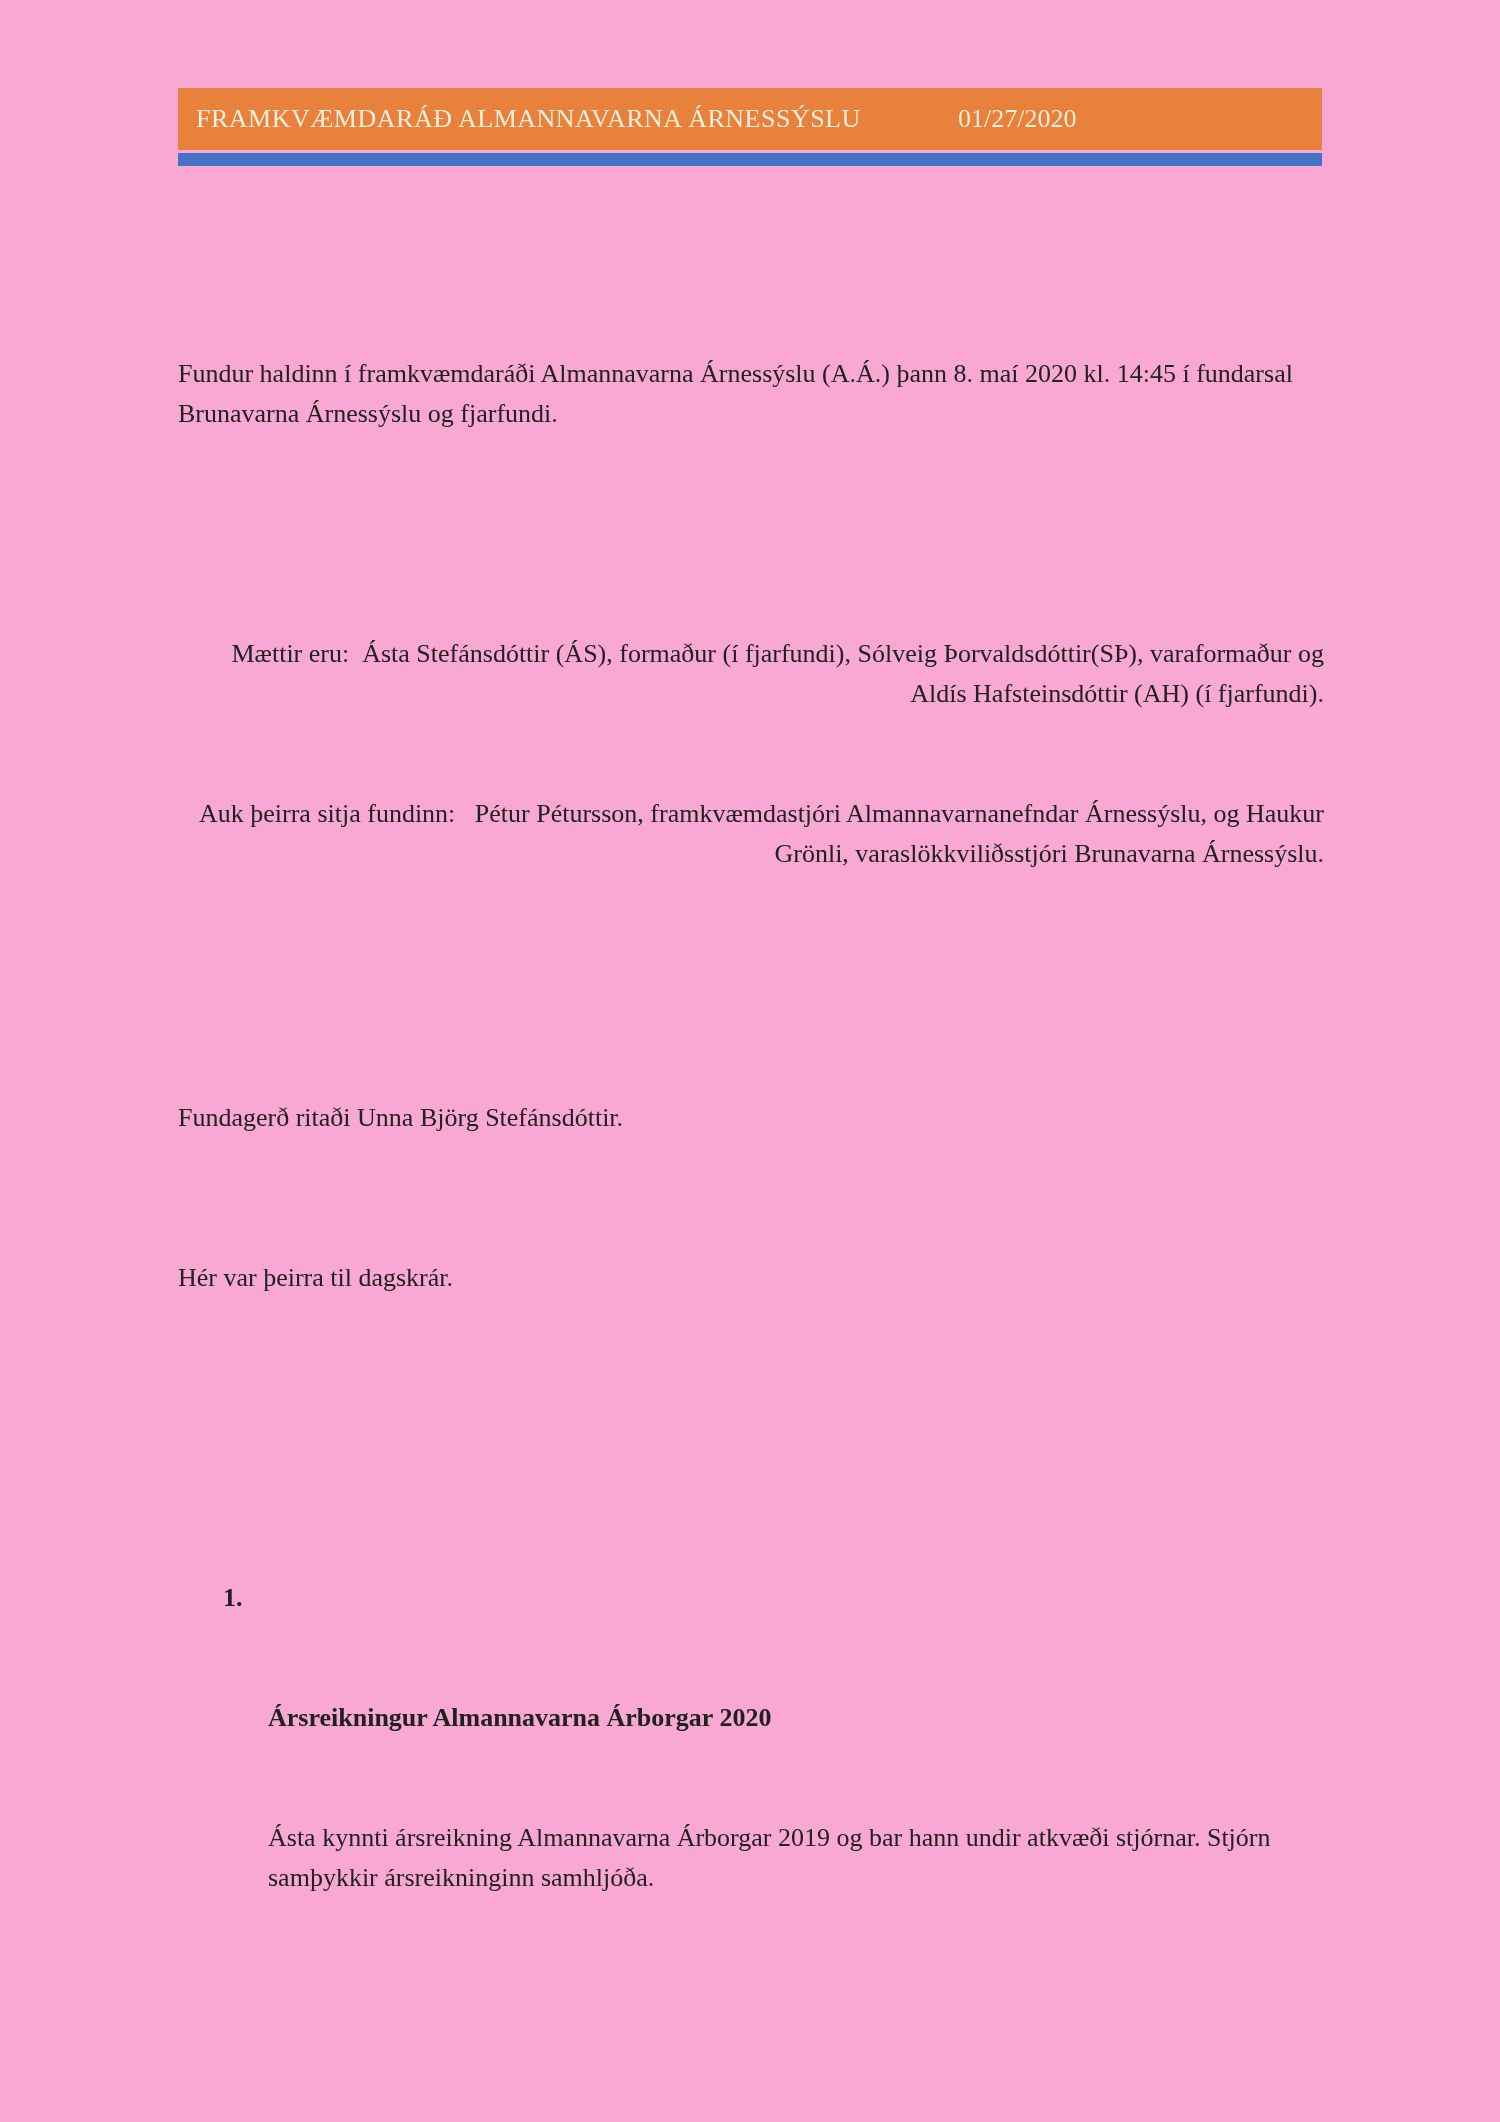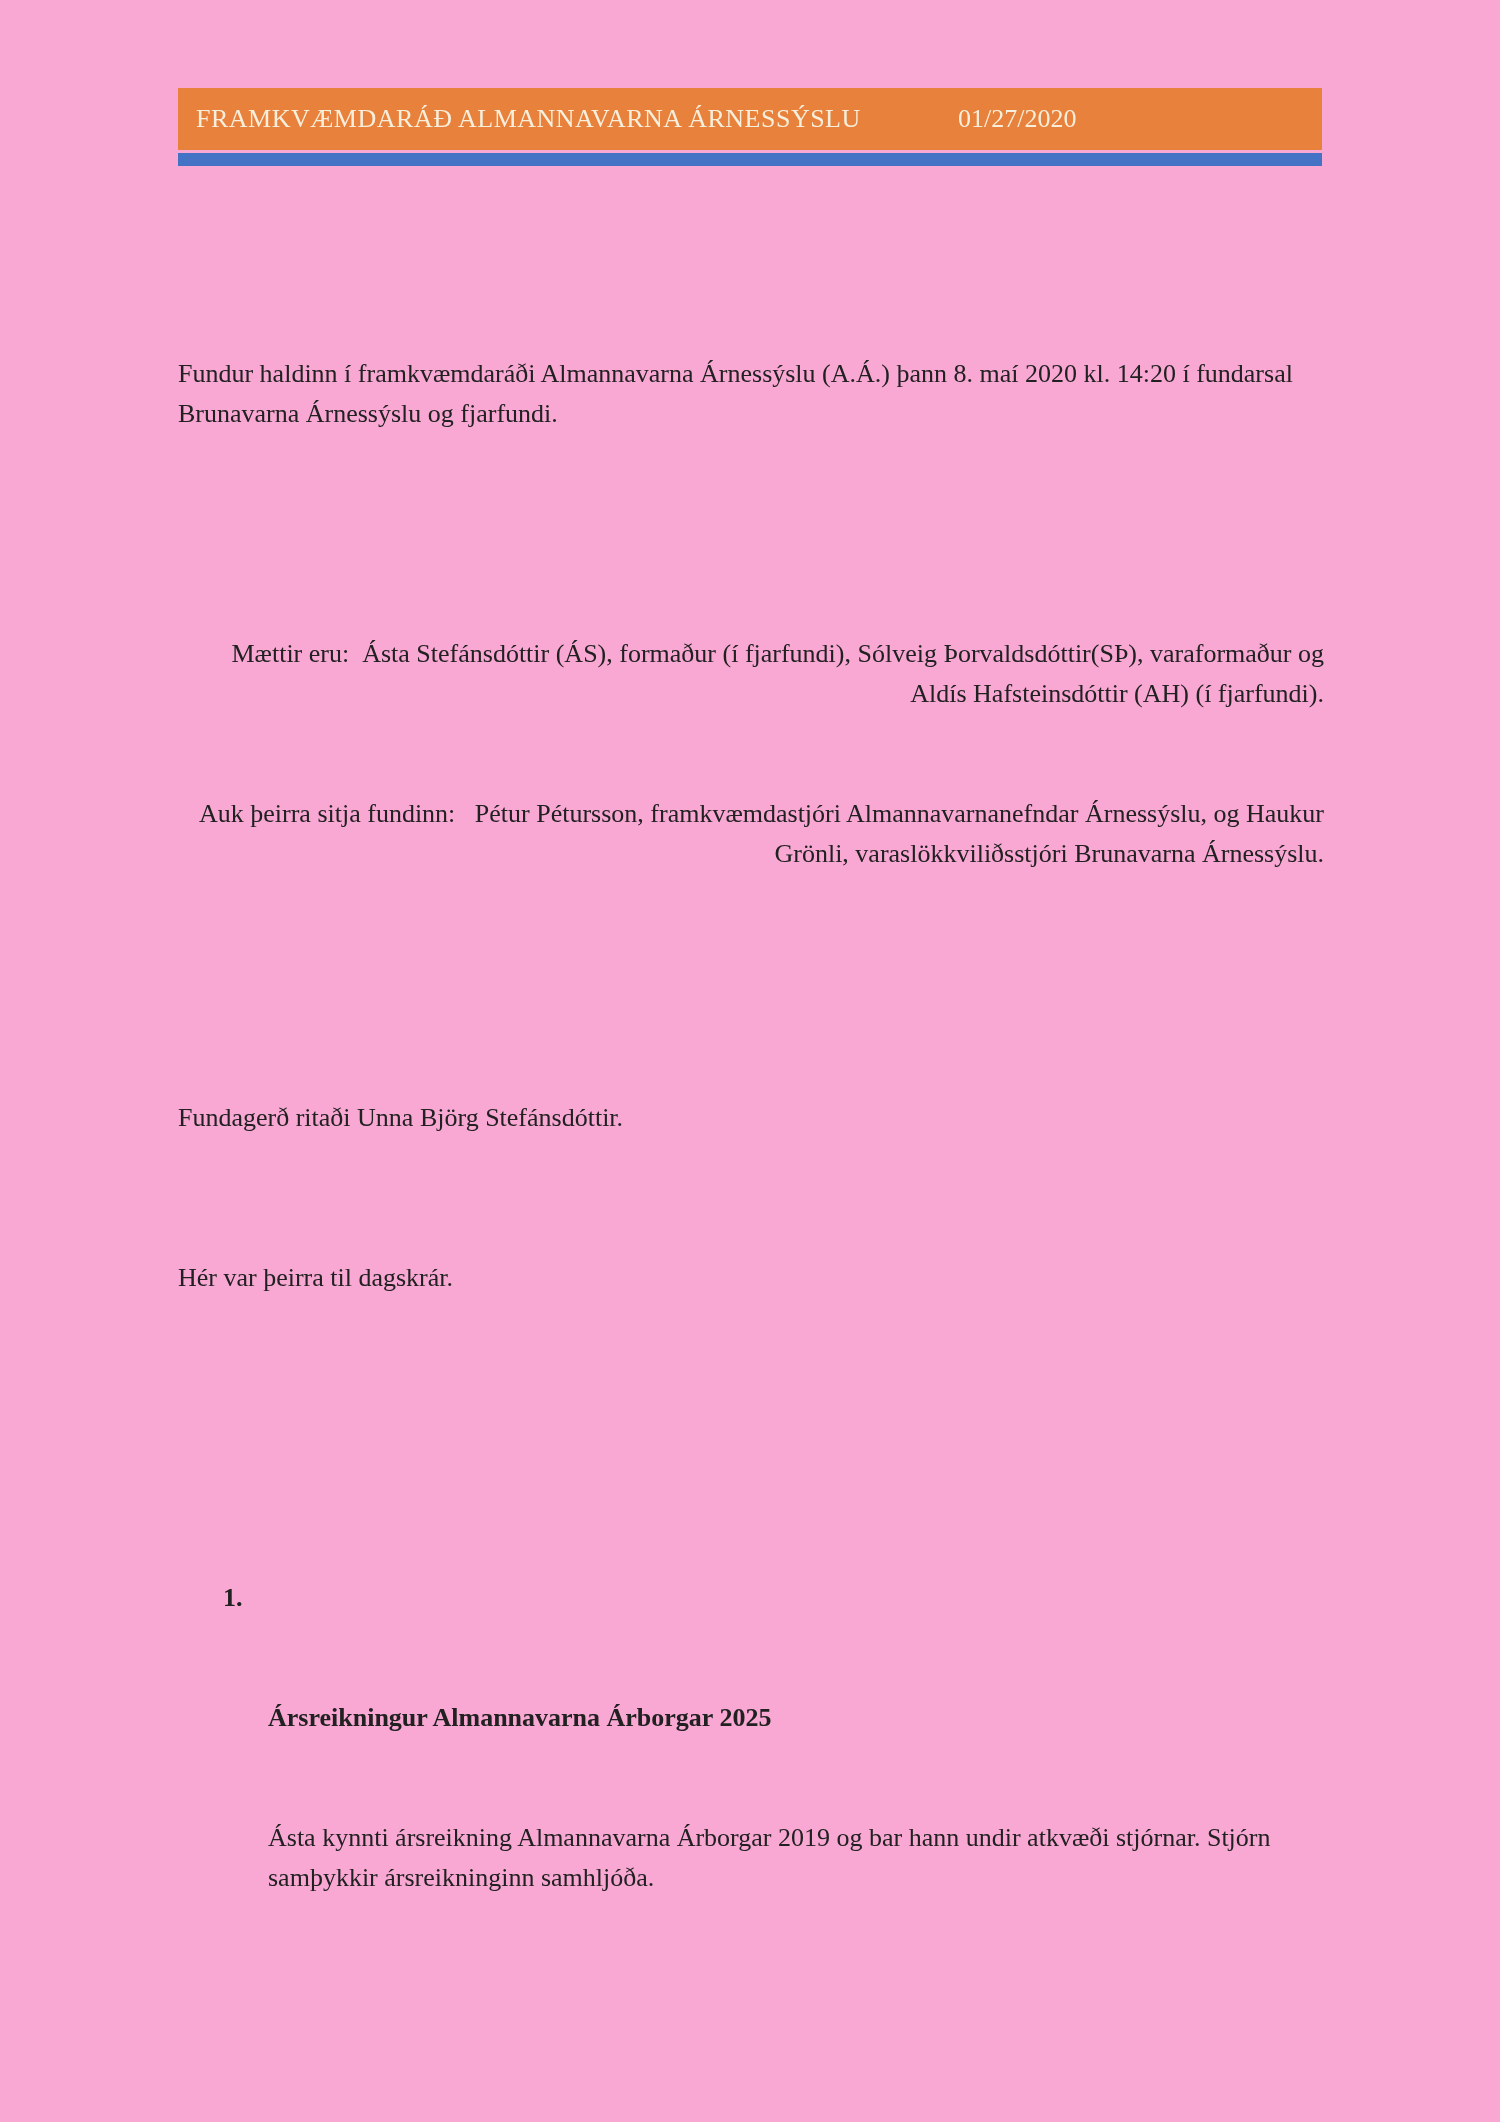--- a/index.html
+++ b/index.html
@@ -94,37 +94,37 @@
 <div class="page">
 
   <div class="banner">
     <span class="banner-title">FRAMKVÆMDARÁÐ ALMANNAVARNA ÁRNESSÝSLU</span>
     <span class="banner-date">01/27/2020</span>
   </div>
   <div class="accent-rule"></div>
 
   <div class="doc-body">
 
-    <p class="para">Fundur haldinn í framkvæmdaráði Almannavarna Árnessýslu (A.Á.) þann 8. maí 2020 kl. 14:20 í fundarsal Brunavarna Árnessýslu og fjarfundi.</p>
+    <p class="para">Fundur haldinn í framkvæmdaráði Almannavarna Árnessýslu (A.Á.) þann 8. maí 2020 kl. 14:45 í fundarsal Brunavarna Árnessýslu og fjarfundi.</p>
 
     <div class="block">
       <p class="para-tight">Mættir eru:  Ásta Stefánsdóttir (ÁS), formaður (í fjarfundi), Sólveig Þorvaldsdóttir(SÞ), varaformaður og Aldís Hafsteinsdóttir (AH) (í fjarfundi).</p>
       <p class="para-tight">Auk þeirra sitja fundinn:   Pétur Pétursson, framkvæmdastjóri Almannavarnanefndar Árnessýslu, og Haukur Grönli, varaslökkviliðsstjóri Brunavarna Árnessýslu.</p>
     </div>
 
     <p class="para">Fundagerð ritaði Unna Björg Stefánsdóttir.</p>
 
     <p class="para agenda-intro">Hér var þeirra til dagskrár.</p>
 
     
     <div>
 
       <div class="agenda-item">
         <span class="agenda-number">1.</span>
-        <p class="agenda-title">Ársreikningur Almannavarna Árborgar 2025</p>
+        <p class="agenda-title">Ársreikningur Almannavarna Árborgar 2020</p>
         <p class="agenda-text">Ásta kynnti ársreikning Almannavarna Árborgar 2019 og bar hann undir atkvæði stjórnar. Stjórn samþykkir ársreikninginn samhljóða.</p>
       </div>
 
       
 
       
 
     </div>
 
     

